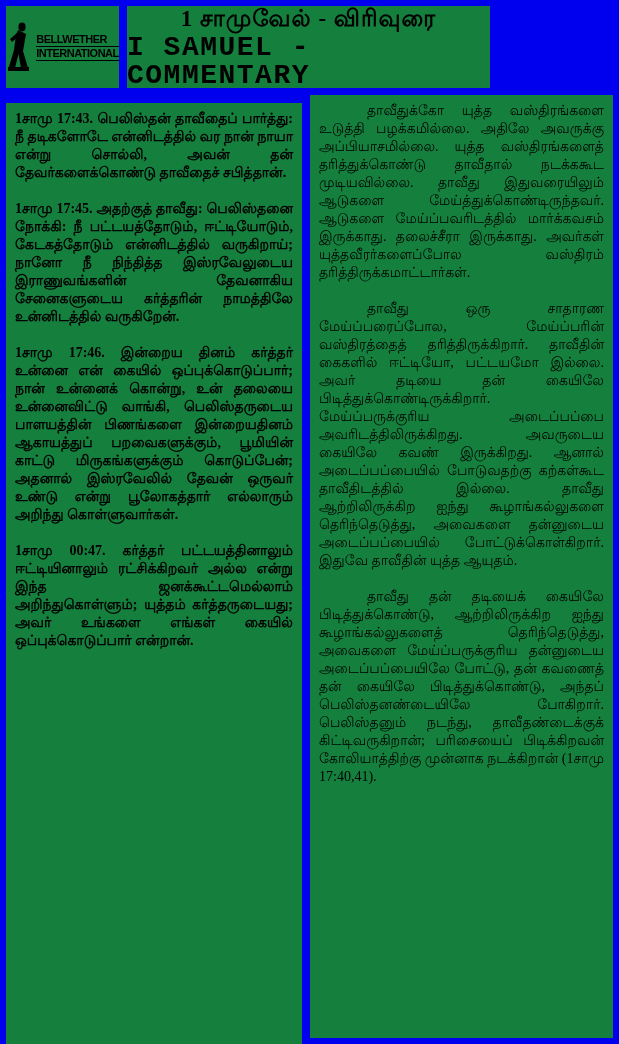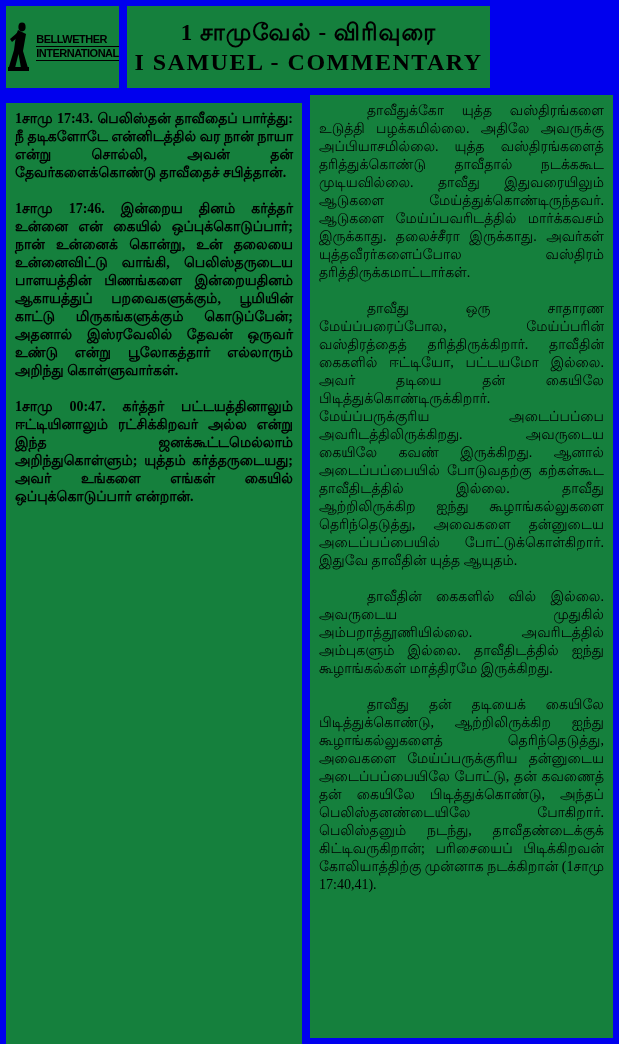--- a/index.html
+++ b/index.html
@@ -39,22 +39,22 @@
     padding-bottom: 0px;
     white-space: nowrap;
   }
 
   #title-box { display: flex; flex-direction: column; align-items: center; justify-content: center; }
   .title-ta {
     font-size: 23px; font-weight: bold; color: #000;
     line-height: 30px; letter-spacing: 1px; text-align: right;
   }
   .title-en {
-    font-family: Liberation Serif, serif;
-    font-size: 24px; font-weight: bold; color: #000;
+    font-family: Liberation Mono, monospace;
+    font-size: 28px; font-weight: bold; color: #000;
     line-height: 28px; letter-spacing: 1.5px; text-align: left;
   }
 
   
   #col-left  { left: 6px;   top: 95px; width: 296px; height: 943px; padding: 7px 9px; margin-top: 8px; }
   #col-right { left: 310px; top: 95px; width: 303px; height: 943px; padding: 7px 9px; }
 
   .para {
     margin: 0 0 18px 0;
     color: #000;
@@ -87,24 +87,24 @@
   </div>
 
   <div class="ybox" id="title-box">
     <div class="title-ta">1 சாமுவேல்  -  விரிவுரை</div>
     <div class="title-en">I SAMUEL - COMMENTARY</div>
   </div>
 
 
   <div class="ybox" id="col-left">
       <p class="para verse">1சாமு 17:43. பெலிஸ்தன் தாவீதைப் பார்த்து: நீ தடிகளோடே என்னிடத்தில் வர நான் நாயா என்று சொல்லி, அவன் தன் தேவர்களைக்கொண்டு தாவீதைச் சபித்தான்.</p>
+      <p class="para verse">1சாமு 17:45. அதற்குத் தாவீது: பெலிஸ்தனை நோக்கி: நீ பட்டயத்தோடும், ஈட்டியோடும், கேடகத்தோடும் என்னிடத்தில் வருகிறாய்; நானோ நீ நிந்தித்த இஸ்ரவேலுடைய இராணுவங்களின் தேவனாகிய சேனைகளுடைய கர்த்தரின் நாமத்திலே உன்னிடத்தில் வருகிறேன்.</p>
       <p class="para verse">1சாமு 17:46. இன்றைய தினம் கர்த்தர் உன்னை என் கையில் ஒப்புக்கொடுப்பார்; நான் உன்னைக் கொன்று, உன் தலையை உன்னைவிட்டு வாங்கி, பெலிஸ்தருடைய பாளயத்தின் பிணங்களை இன்றையதினம் ஆகாயத்துப் பறவைகளுக்கும், பூமியின் காட்டு மிருகங்களுக்கும் கொடுப்பேன்; அதனால் இஸ்ரவேலில் தேவன் ஒருவர் உண்டு என்று பூலோகத்தார் எல்லாரும் அறிந்து கொள்ளுவார்கள்.</p>
       <p class="para verse">1சாமு 00:47. கர்த்தர் பட்டயத்தினாலும் ஈட்டியினாலும் ரட்சிக்கிறவர் அல்ல என்று இந்த ஜனக்கூட்டமெல்லாம் அறிந்துகொள்ளும்; யுத்தம் கர்த்தருடையது; அவர் உங்களை எங்கள் கையில் ஒப்புக்கொடுப்பார் என்றான்.</p>
     </div>
 
   <div class="ybox" id="col-right">
       <p class="para commentary">தாவீதுக்கோ யுத்த வஸ்திரங்களை உடுத்தி பழக்கமில்லை. அதிலே அவருக்கு அப்பியாசமில்லை. யுத்த வஸ்திரங்களைத் தரித்துக்கொண்டு தாவீதால் நடக்ககூட முடியவில்லை. தாவீது இதுவரையிலும் ஆடுகளை மேய்த்துக்கொண்டிருந்தவர். ஆடுகளை மேய்ப்பவரிடத்தில் மார்க்கவசம் இருக்காது. தலைச்சீரா இருக்காது. அவர்கள் யுத்தவீரர்களைப்போல வஸ்திரம் தரித்திருக்கமாட்டார்கள்.</p>
       <p class="para commentary">தாவீது ஒரு சாதாரண மேய்ப்பரைப்போல, மேய்ப்பரின் வஸ்திரத்தைத் தரித்திருக்கிறார். தாவீதின் கைகளில் ஈட்டியோ, பட்டயமோ இல்லை. அவர் தடியை தன் கையிலே பிடித்துக்கொண்டிருக்கிறார். மேய்ப்பருக்குரிய அடைப்பப்பை அவரிடத்திலிருக்கிறது. அவருடைய கையிலே கவண் இருக்கிறது. ஆனால் அடைப்பப்பையில் போடுவதற்கு கற்கள்கூட தாவீதிடத்தில் இல்லை. தாவீது ஆற்றிலிருக்கிற ஐந்து கூழாங்கல்லுகளை தெரிந்தெடுத்து, அவைகளை தன்னுடைய அடைப்பப்பையில் போட்டுக்கொள்கிறார். இதுவே தாவீதின் யுத்த ஆயுதம்.</p>
-      <p class="para commentary">தாவீதின் கைகளில் வில் இல்லை. அவருடைய முதுகில் அம்பறாத்தூணியில்லை. அவரிடத்தில் அம்புகளும் இல்லை. தாவீதிடத்தில் ஐந்து கூழாங்கல்கள் மாத்திரமே இருக்கிறது.</p>
       <p class="para commentary">தாவீது தன் தடியைக் கையிலே பிடித்துக்கொண்டு, ஆற்றிலிருக்கிற ஐந்து கூழாங்கல்லுகளைத் தெரிந்தெடுத்து, அவைகளை மேய்ப்பருக்குரிய தன்னுடைய அடைப்பப்பையிலே போட்டு, தன் கவணைத் தன் கையிலே பிடித்துக்கொண்டு, அந்தப் பெலிஸ்தனண்டையிலே போகிறார். பெலிஸ்தனும் நடந்து, தாவீதண்டைக்குக் கிட்டிவருகிறான்; பரிசையைப் பிடிக்கிறவன் கோலியாத்திற்கு முன்னாக நடக்கிறான் (1சாமு 17:40,41).</p>
     </div>
 
 </div>
 
 </body></html>

